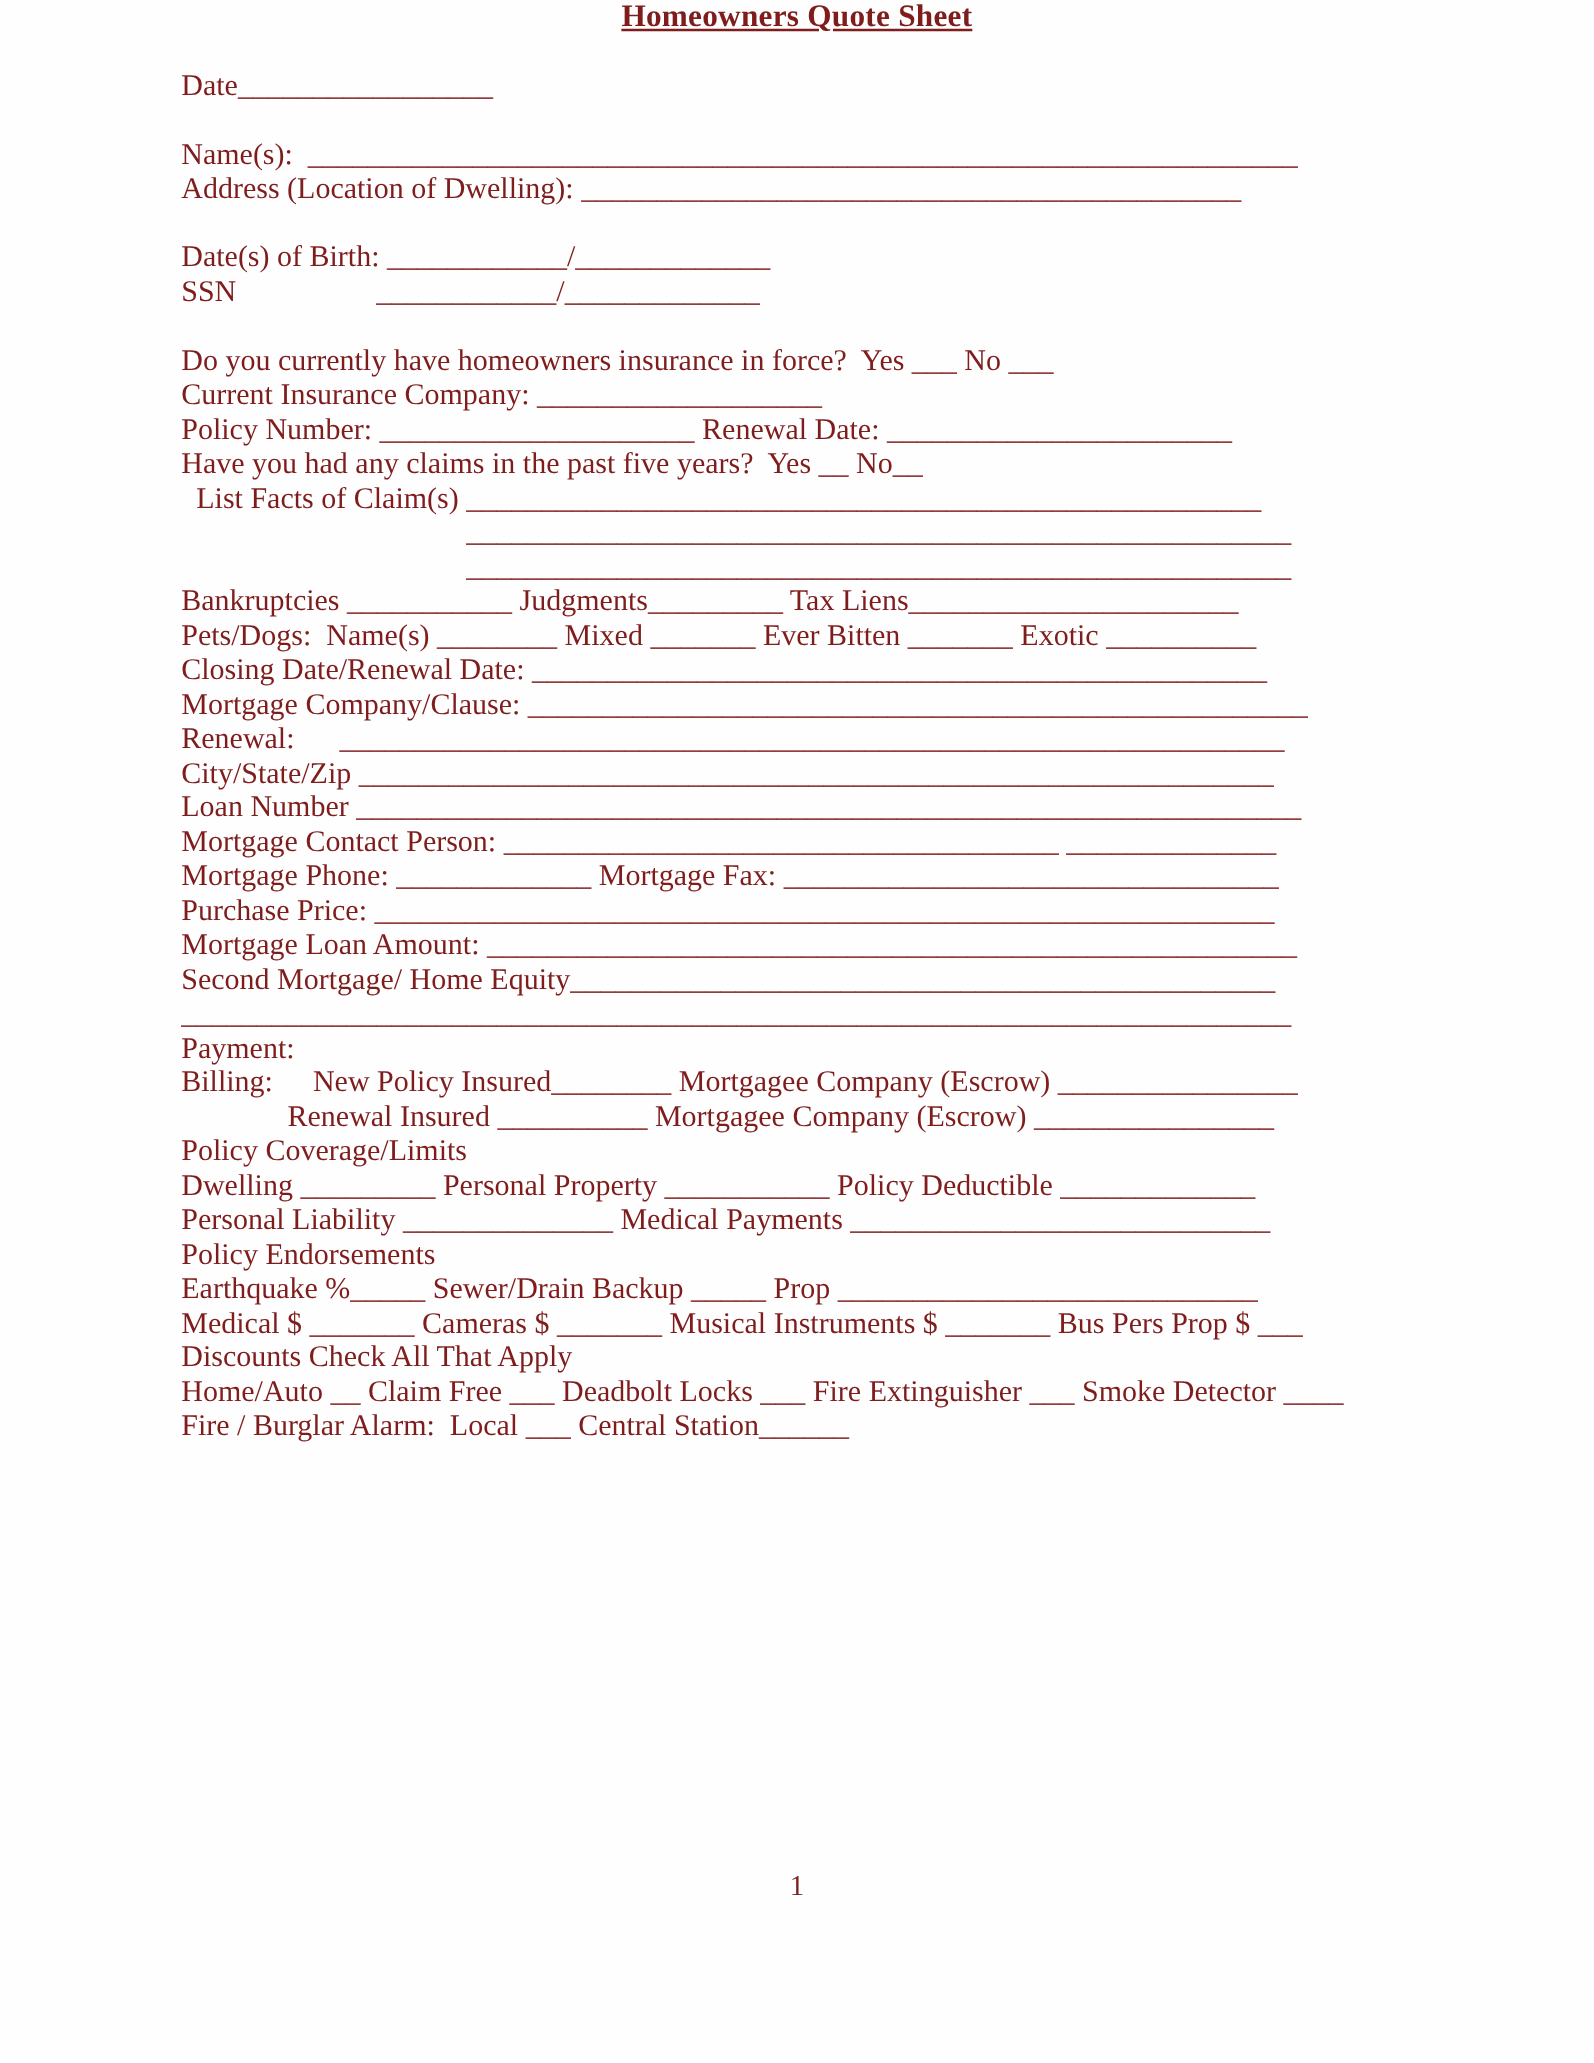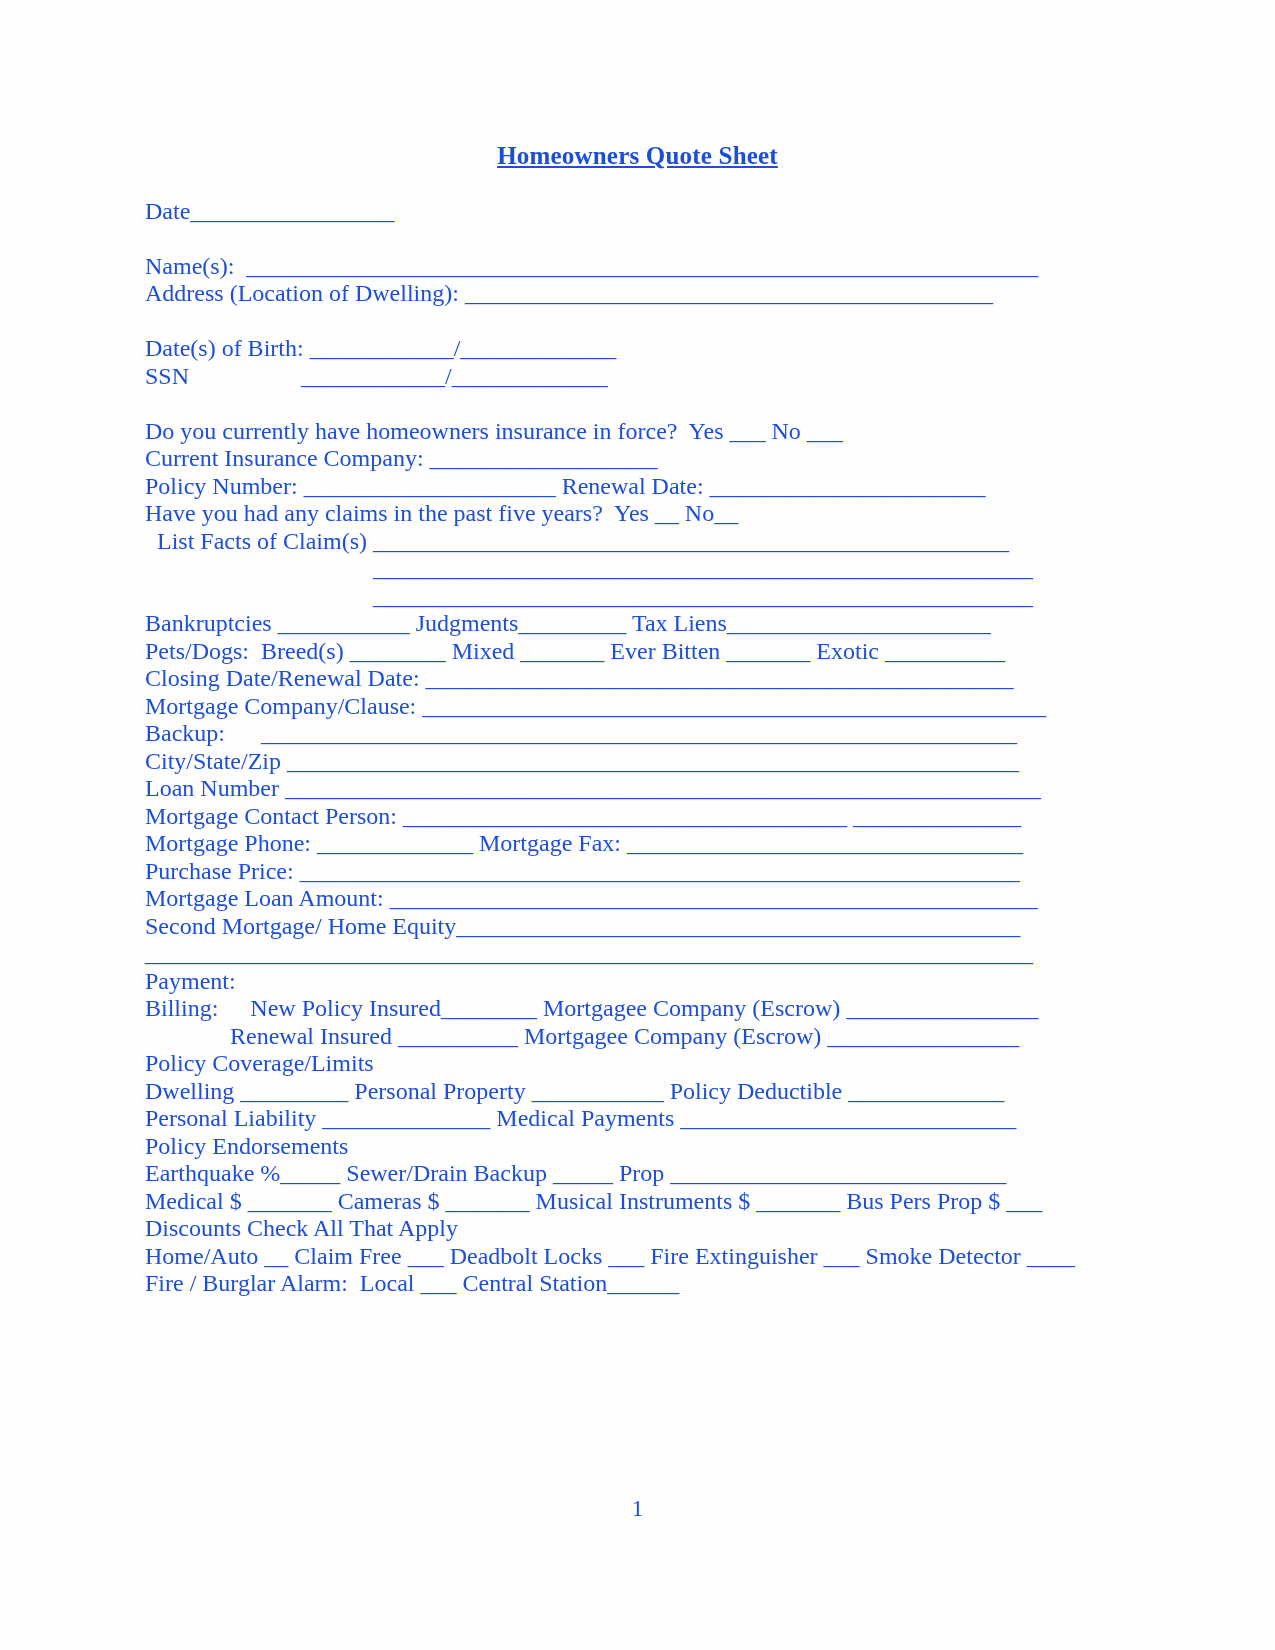--- a/index.html
+++ b/index.html
@@ -1,24 +1,23 @@
 <!DOCTYPE html>
 <html><head>
 <meta charset="utf-8">
 <style>
   html,body{margin:0;padding:0;background:#ffffff;}
   .sheet{
     position:relative;
     width:1275px;height:1650px;
     background:#fefefe;
     font-family:"Liberation Serif","DejaVu Serif",serif;
-    font-size:24px;color:#1d4ed8;
+    font-size:24px;color:#7f1d1d;
     overflow:hidden;
     box-sizing:border-box;
-    padding-top:142px;
   }
   .title{
     margin:0;
     font-size:25px;font-weight:bold;
     text-align:center;
     text-decoration:underline;
     line-height:28px;
     letter-spacing:0.2px;
   }
   .form-body{padding-left:145px;padding-right:20px;}
@@ -52,24 +51,24 @@
       <div class="line"><span>SSN</span><span class="gap" style="width: 112px;"></span><span>____________</span><span>/</span><span>_____________</span></div>
       <div class="line"></div>
       <div class="line"><span class="b">Do you currently have homeowners insurance in force?  Yes ___ No ___</span></div>
       <div class="line"><span class="b">Current Insurance Company: </span><span>___________________</span></div>
       <div class="line"><span class="b">Policy Number: </span><span>_____________________</span><span> </span><span class="b">Renewal Date: </span><span>_______________________</span></div>
       <div class="line"><span class="b">Have you had any claims in the past five years?  Yes __ No__</span></div>
       <div class="line" style="padding-left: 12px;"><span class="b">List Facts of Claim(s) </span><span>_____________________________________________________</span></div>
       <div class="line" style="padding-left: 228px;"><span>_______________________________________________________</span></div>
       <div class="line" style="padding-left: 228px;"><span>_______________________________________________________</span></div>
       <div class="line"><span class="b">Bankruptcies </span><span>___________</span><span> </span><span class="b">Judgments</span><span>_________</span><span> </span><span class="b">Tax Liens</span><span>______________________</span></div>
-      <div class="line"><span class="b">Pets/Dogs:</span><span>  Breed(s) </span><span>________</span><span> Mixed </span><span>_______</span><span> Ever Bitten </span><span>_______</span><span> Exotic </span><span>__________</span></div>
+      <div class="line"><span class="b">Pets/Dogs:</span><span>  Name(s) </span><span>________</span><span> Mixed </span><span>_______</span><span> Ever Bitten </span><span>_______</span><span> Exotic </span><span>__________</span></div>
       <div class="line"><span class="b">Closing Date/Renewal Date</span><span>: </span><span>_________________________________________________</span></div>
       <div class="line"><span>Mortgage Company/Clause: </span><span>____________________________________________________</span></div>
-      <div class="line"><span>Backup: </span><span class="gap" style="width: 30px;"></span><span>_______________________________________________________________</span></div>
+      <div class="line"><span>Renewal: </span><span class="gap" style="width: 30px;"></span><span>_______________________________________________________________</span></div>
       <div class="line"><span>City/State/Zip </span><span>_____________________________________________________________</span></div>
       <div class="line"><span>Loan Number </span><span>_______________________________________________________________</span></div>
       <div class="line"><span>Mortgage Contact Person: </span><span>_____________________________________</span><span> </span><span>______________</span></div>
       <div class="line"><span>Mortgage Phone: </span><span>_____________</span><span> Mortgage Fax: </span><span>_________________________________</span></div>
       <div class="line"><span>Purchase Price: </span><span>____________________________________________________________</span></div>
       <div class="line"><span>Mortgage Loan Amount: </span><span>______________________________________________________</span></div>
       <div class="line"><span class="b">Second Mortgage/ Home Equity</span><span>_______________________________________________</span></div>
       <div class="line"><span>__________________________________________________________________________</span></div>
       <div class="line"><span class="b">Payment:</span></div>
       <div class="line"><span>Billing:</span><span class="gap" style="width: 32px;"></span><span>New Policy Insured</span><span>________</span><span> Mortgagee Company (Escrow) </span><span>________________</span></div>

